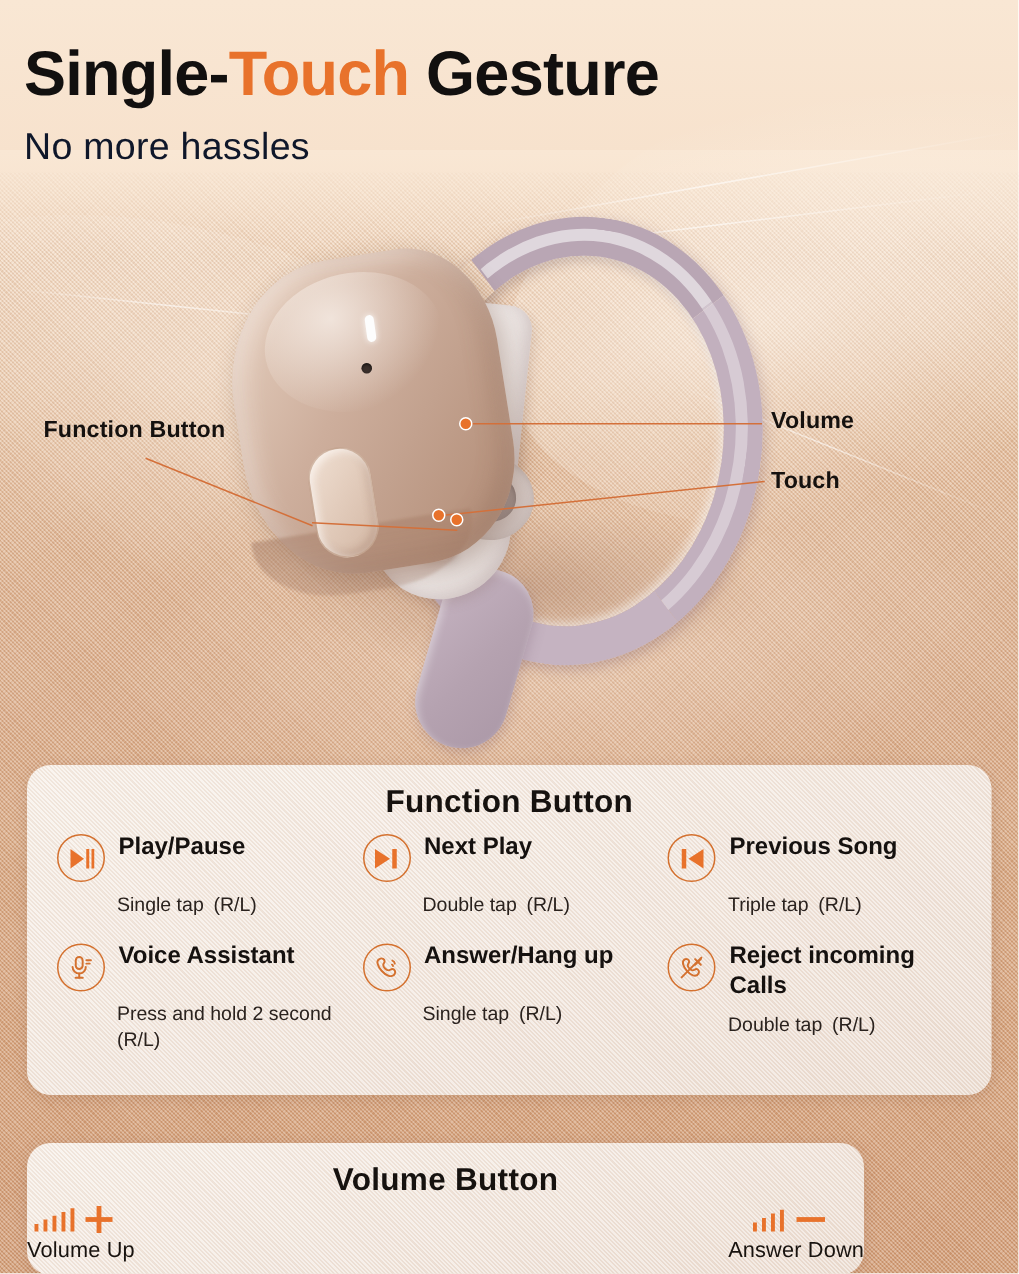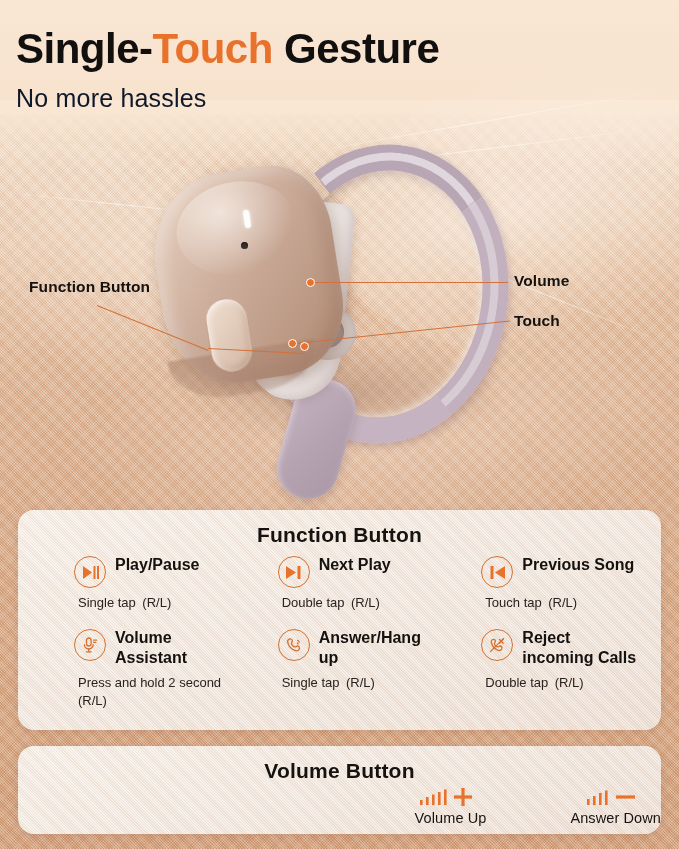--- a/index.html
+++ b/index.html
@@ -341,21 +341,21 @@
     border-radius: 16px;
     background-image:
       repeating-linear-gradient(45deg,
         rgba(255,255,255,0.30) 0px,
         rgba(255,255,255,0.30) 1px,
         rgba(190,150,120,0.12) 1px,
         rgba(190,150,120,0.12) 2px);
     pointer-events: none;
   }
   .card-function { left: 18px; top: 12px; width: 643px; height: 220px; }
-  .card-volume   { left: 18px; top: 248px; width: 643px; height: 88px; }
+  .card-volume   { left: 18px; top: 264px; width: 558px; height: 88px; }
 
   .card-title {
     position: relative;
     text-align: center;
     font-size: 21px;
     font-weight: 700;
     color: #16120f;
     padding-top: 13px;
     letter-spacing: 0.2px;
     z-index: 2;
@@ -366,21 +366,20 @@
     display: grid;
     grid-template-columns: 1fr 1fr 1fr;
     padding: 8px 12px 0 20px;
     z-index: 2;
   }
   .cell { position: relative; padding-right: 6px; }
   .cell-head {
     display: flex;
     align-items: flex-start;
     gap: 9px;
-    margin-left: 36px;
   }
   .icon-circle {
     flex: 0 0 auto;
     width: 30px; height: 30px;
     border-radius: 50%;
     border: 1.6px solid #d4712f;
     display: flex;
     align-items: center;
     justify-content: center;
     margin-top: 1px;
@@ -400,21 +399,21 @@
     padding-left: 40px;
     padding-top: 6px;
     max-width: 170px;
   }
   .row-2 { padding-top: 16px; }
 
   
   .vol-wrap {
     position: relative;
     display: flex;
-    justify-content: flex-end;
+    justify-content: space-between;
     gap: 84px;
     padding-top: 4px;
     z-index: 2;
   }
   .vol-item { text-align: center; }
   .vol-icon { height: 20px; display: flex; align-items: flex-end; justify-content: center; }
   .vol-caption {
     font-size: 14.5px;
     color: #18130f;
     padding-top: 3px;
@@ -513,39 +512,39 @@
         <div class="cell">
           <div class="cell-head">
             <span class="icon-circle">
               <svg width="17" height="15" viewBox="0 0 17 15">
                 <rect x="1.5" y="1" width="3" height="13" fill="#e8722b"></rect>
                 <polygon points="16,1 6,7.5 16,14" fill="#e8722b"></polygon>
               </svg>
             </span>
             <span class="cell-label">Previous Song</span>
           </div>
-          <div class="cell-sub">Touch tap (R/L)</div>
+          <div class="cell-sub">Triple tap (R/L)</div>
         </div>
       </div>
 
       <div class="grid row-2">
 
         <div class="cell">
           <div class="cell-head">
             <span class="icon-circle">
               <svg width="18" height="18" viewBox="0 0 18 18" fill="none" stroke="#d4712f" stroke-width="1.3" stroke-linecap="round">
                 <rect x="5.5" y="2" width="4.6" height="8" rx="2.3"></rect>
                 <path d="M3.4 8.6a4.4 4.4 0 0 0 8.8 0"></path>
                 <line x1="7.8" y1="13" x2="7.8" y2="15.6"></line>
                 <line x1="5.4" y1="15.8" x2="10.2" y2="15.8"></line>
                 <line x1="12.6" y1="4.2" x2="15.6" y2="4.2"></line>
                 <line x1="12.6" y1="6.4" x2="14.8" y2="6.4"></line>
               </svg>
             </span>
-            <span class="cell-label">Volume Assistant</span>
+            <span class="cell-label">Voice Assistant</span>
           </div>
           <div class="cell-sub">Press and hold 2 second (R/L)</div>
         </div>
 
         <div class="cell">
           <div class="cell-head">
             <span class="icon-circle">
               <svg width="18" height="18" viewBox="0 0 18 18" fill="none" stroke="#d4712f" stroke-width="1.3" stroke-linecap="round">
                 <path d="M4.2 3.2c1.6-.8 3.2.3 3.2 1.6 0 1.1-.9 1.6-.9 2.5 0 1.6 2 3.6 3.6 3.6.9 0 1.4-.9 2.5-.9 1.3 0 2.4 1.6 1.6 3.2-.7 1.4-2.6 1.9-4.4 1.2C6.6 13.2 3.6 9.6 2.8 6.6 2.3 5 2.9 3.8 4.2 3.2z"></path>
                 <path d="M12.6 4.4a2.4 2.4 0 0 1 1.6 2"></path>

